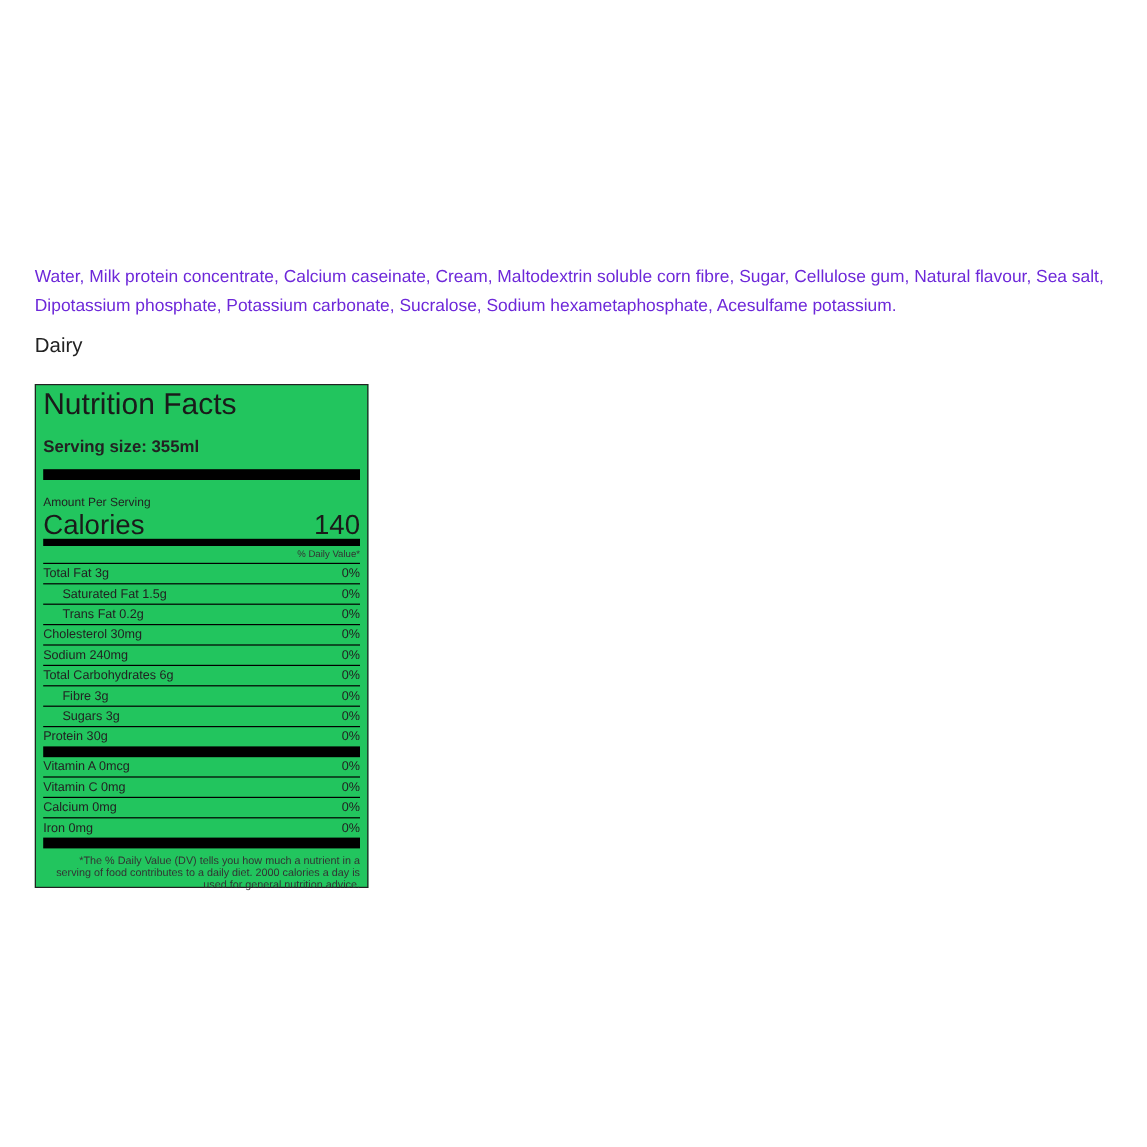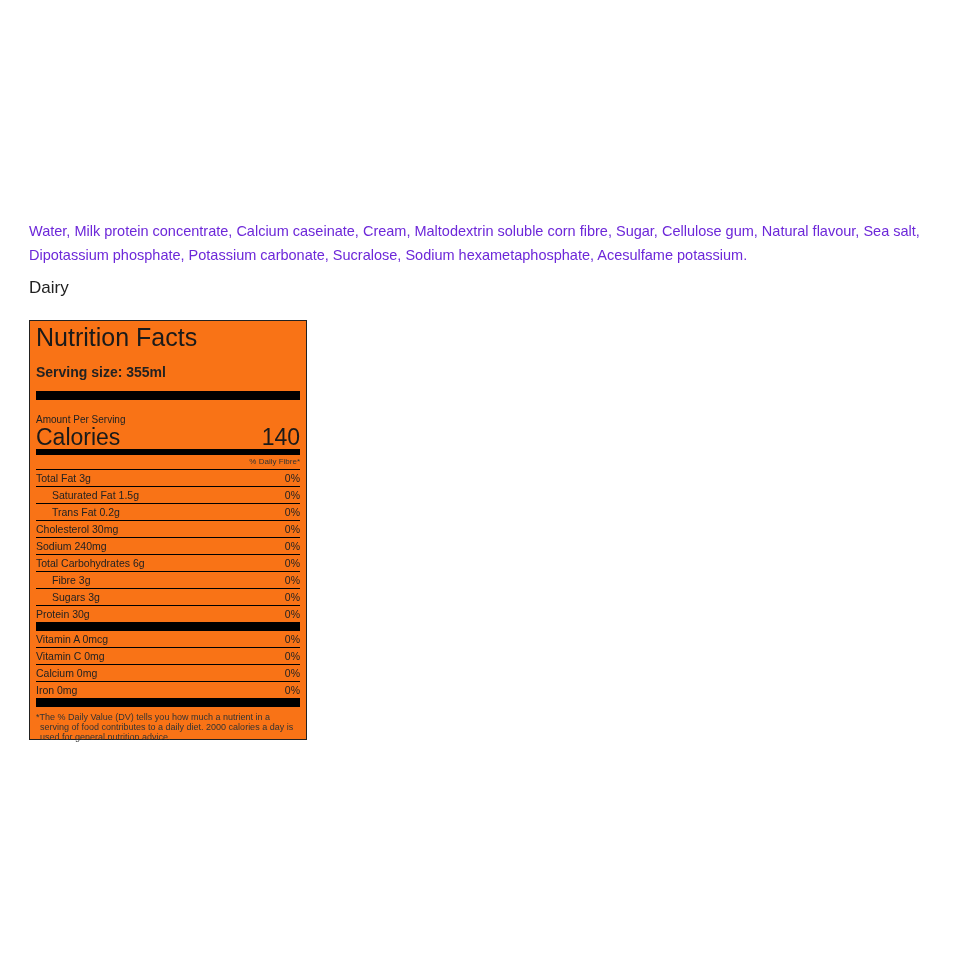--- a/index.html
+++ b/index.html
@@ -7,54 +7,54 @@
   .ingredients {
     position: absolute; left: 29px; top: 219px; width: 910px;
     font-size: 14.5px; line-height: 24px; color: #6d28d9;
   }
   .allergen {
     position: absolute; left: 29px; top: 277px;
     font-size: 17px; line-height: 22px; color: #222;
   }
   .label {
     position: absolute; left: 29px; top: 320px; width: 278px; height: 420px;
-    border: 1px solid #222; box-sizing: border-box; background: #f97316;
+    border: 1px solid #222; box-sizing: border-box; background: #22c55e;
   }
   .inner { position: absolute; left: 6px; right: 6px; top: 0; }
   .title { font-size: 25px; line-height: 30px; margin-top: 1px; color: #1a1a1a; }
   .serving { font-size: 14px; font-weight: bold; margin-top: 11px; line-height: 18px; color: #222; }
   .bar-thick { height: 9px; background: #000; }
   .bar-med { height: 6px; background: #000; }
   .amount { font-size: 10px; line-height: 11px; margin-top: 14px; color: #222; }
   .cal-row { display: flex; justify-content: space-between; align-items: center; font-size: 23px; line-height: 24px; color: #1a1a1a; }
   .dv-head { font-size: 8px; text-align: right; line-height: 14px; color: #333; }
   .row { display: flex; justify-content: space-between; font-size: 10.5px; line-height: 16px; height: 16px; border-top: 1px solid #000; color: #222; }
   .row.indent .name { padding-left: 16px; }
-  .footnote { font-size: 9px; line-height: 10px; margin-top: 5px; color: #333; padding-left: 0; }
+  .footnote { font-size: 9px; line-height: 10px; margin-top: 5px; color: #333; padding-left: 0; text-align: right; }
   .footnote .fn-text { display: block; text-indent: -4px; padding-left: 4px; }
 </style>
 </head>
 <body>
 
 <div class="ingredients">Water, Milk protein concentrate, Calcium caseinate, Cream, Maltodextrin soluble corn fibre, Sugar, Cellulose gum, Natural flavour, Sea salt, Dipotassium phosphate, Potassium carbonate, Sucralose, Sodium hexametaphosphate, Acesulfame potassium.</div>
 <div class="allergen">Dairy</div>
 
 <div class="label">
   <div class="inner">
     <div class="title">Nutrition Facts</div>
     <div class="serving">Serving size: 355ml</div>
     <div style="height:10px"></div>
     <div class="bar-thick"></div>
     <div class="amount">Amount Per Serving</div>
     <div class="cal-row">
       <span>Calories</span>
       <span>140</span>
     </div>
     <div class="bar-med"></div>
-    <div class="dv-head">% Daily Fibre*</div>
+    <div class="dv-head">% Daily Value*</div>
 
     <div>
       <div class="row">
           <span class="name">Total Fat 3g</span>
           <span>0%</span>
         </div>
       <div class="row indent">
           <span class="name">Saturated Fat 1.5g</span>
           <span>0%</span>
         </div>

